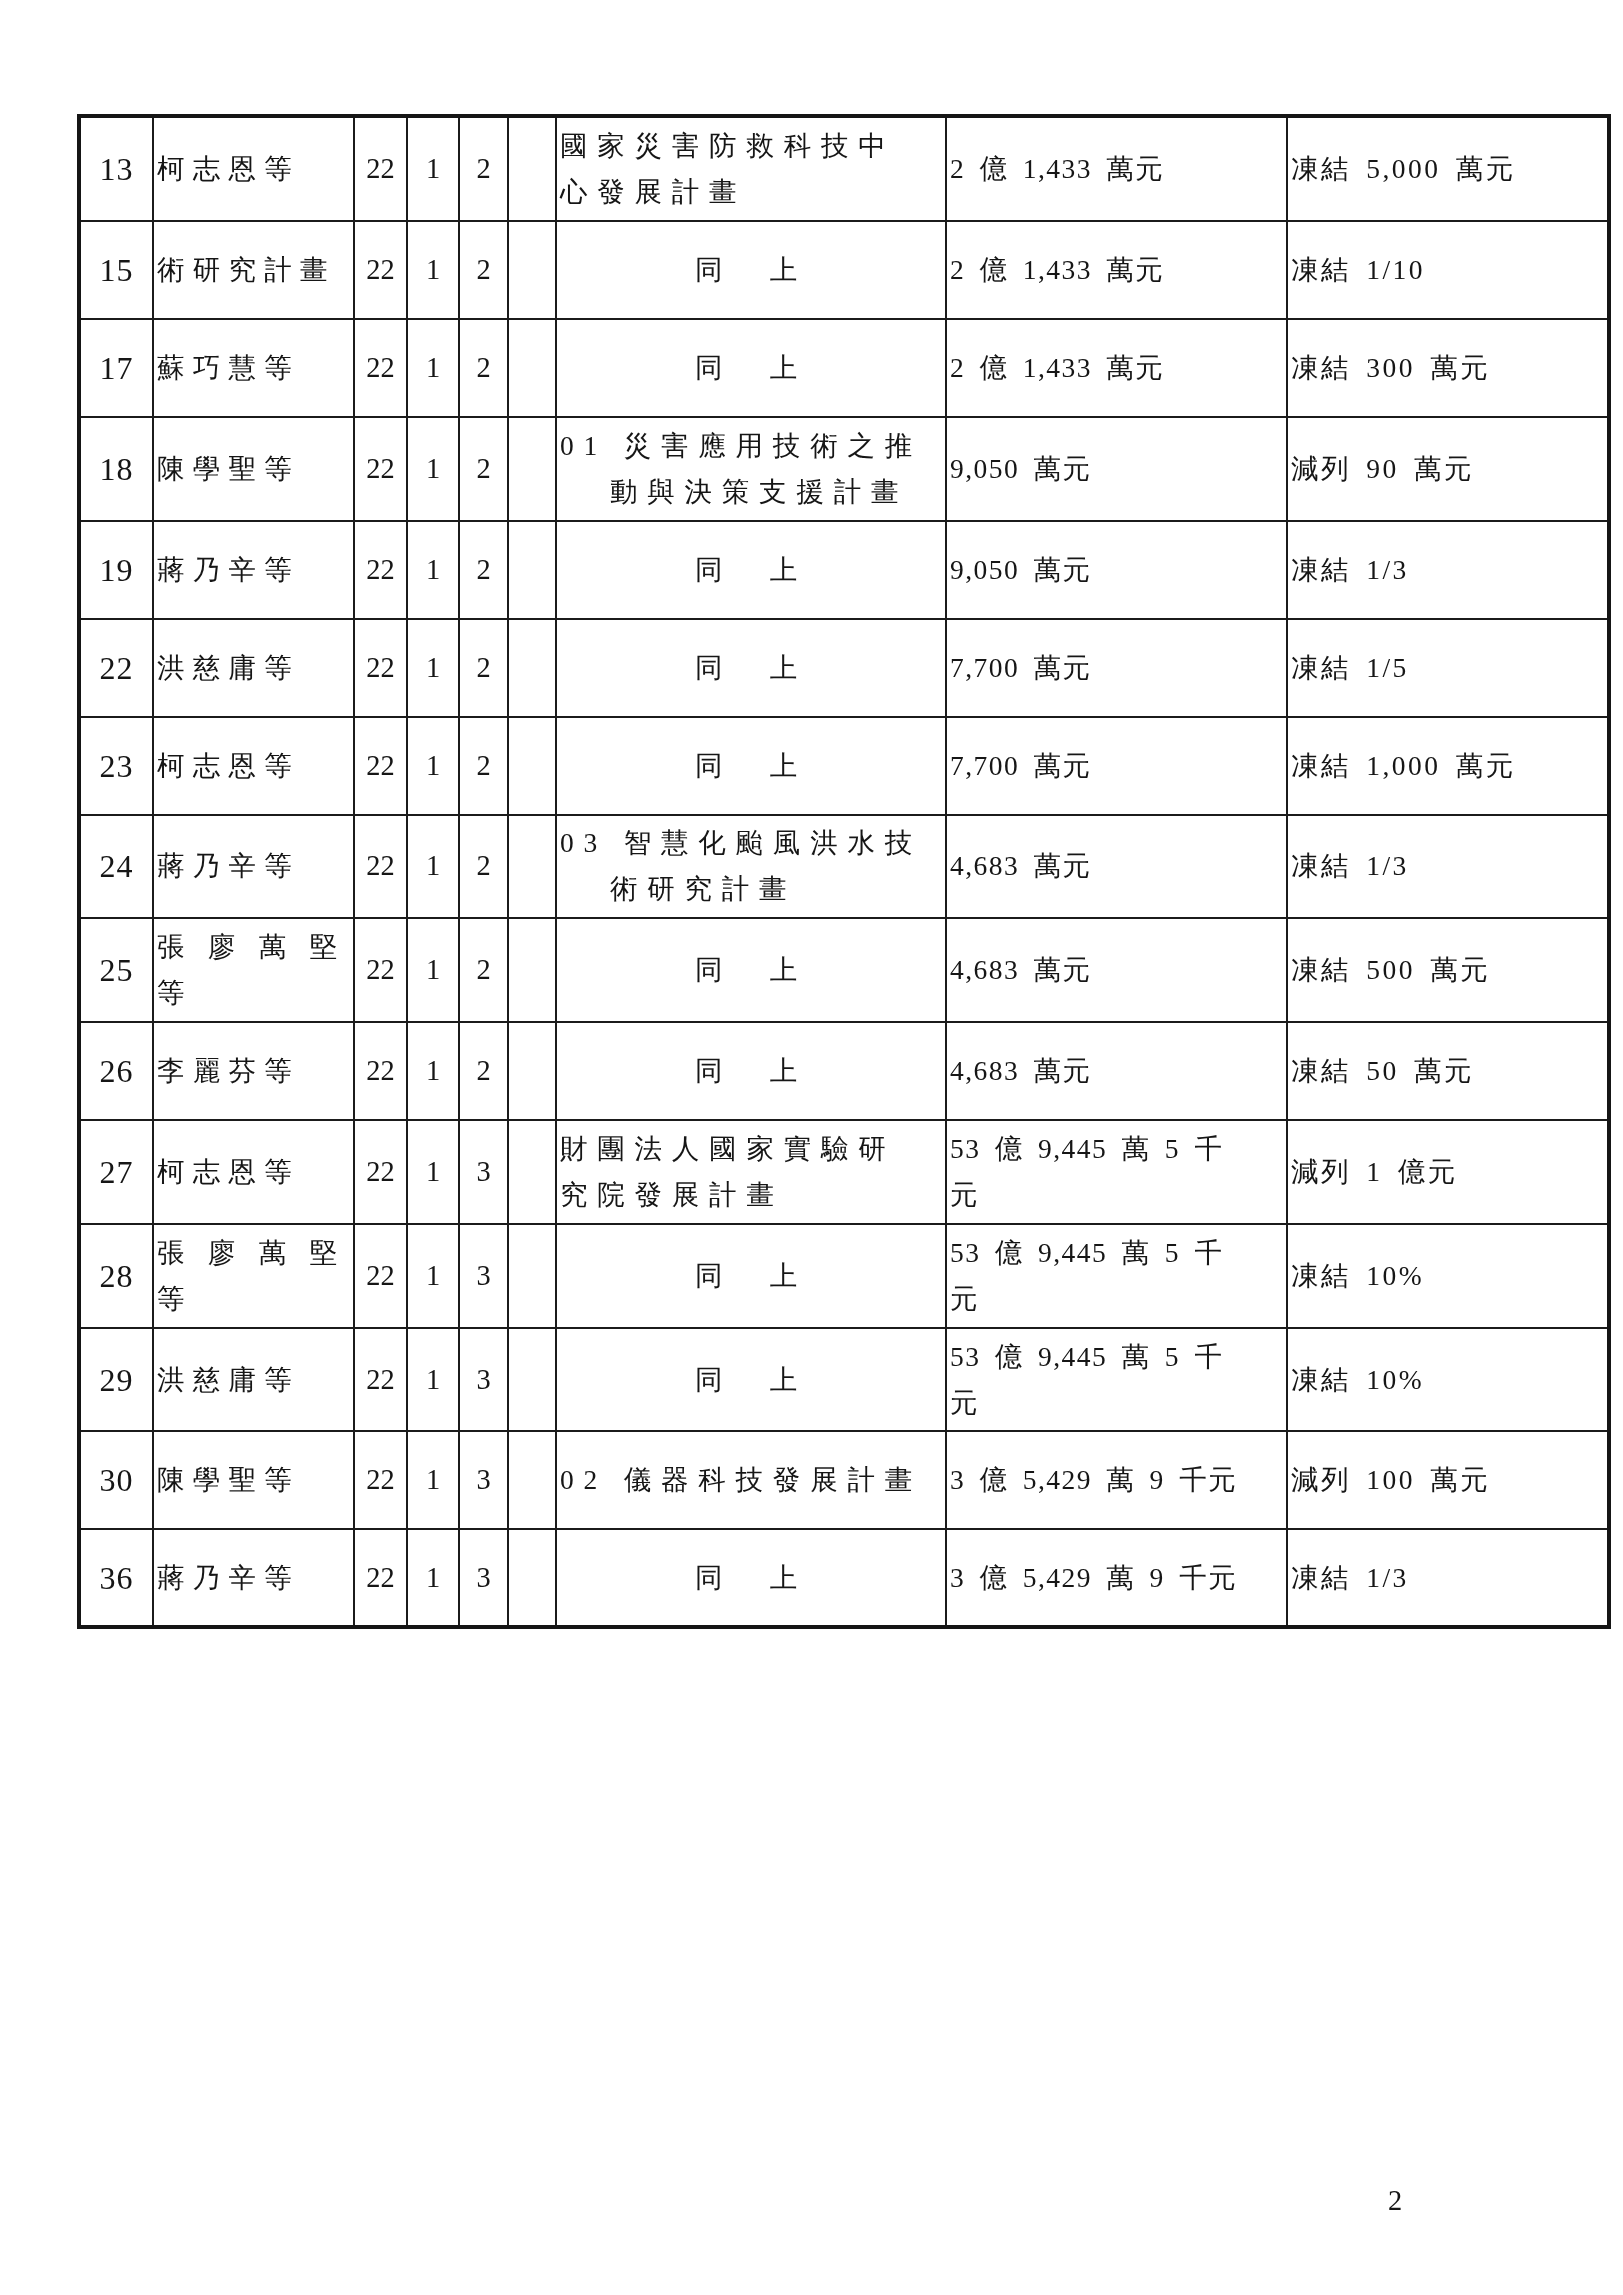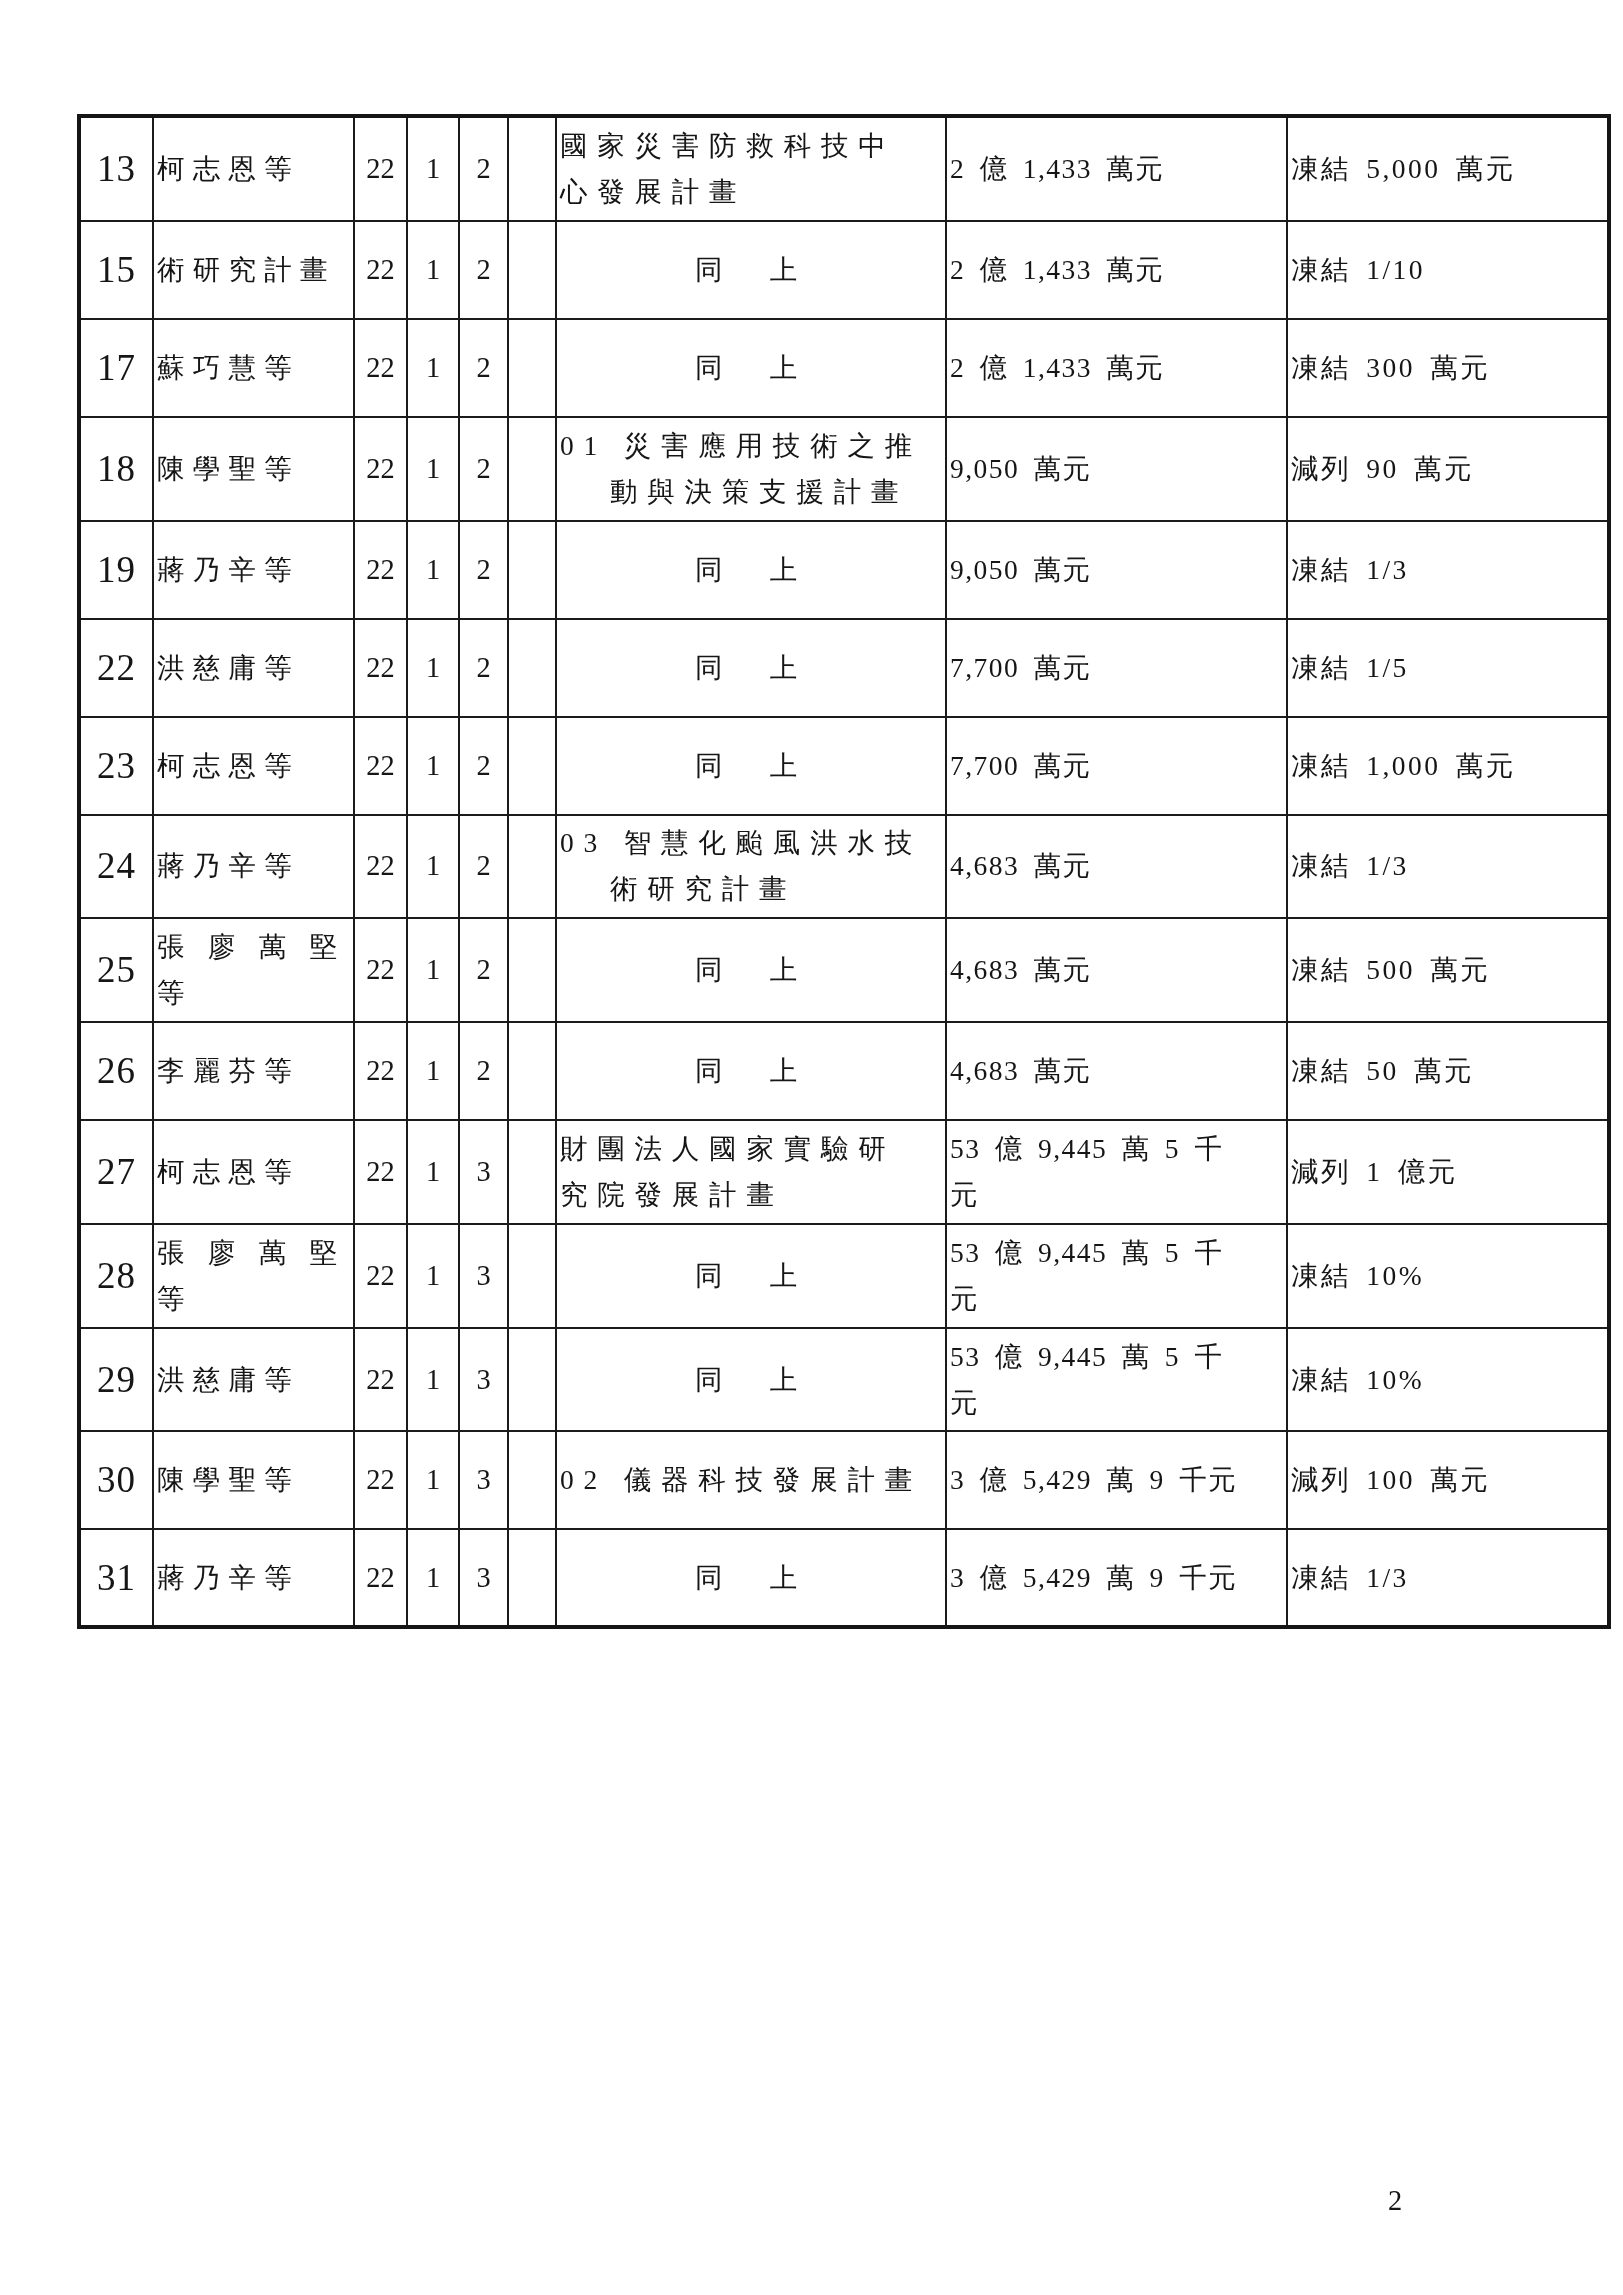--- a/index.html
+++ b/index.html
@@ -32,21 +32,21 @@
     border-top-width: 2.9px;
     border-bottom-width: 2.9px;
     vertical-align: middle;
     padding: 4.9px 2.9px;
     overflow: hidden;
   }
   tr.row { height: 98px; }
   tr.sec-row { height: 120px; }
   .line { white-space: nowrap; line-height: 46px; }
   .ctr { text-align: center; }
-  .c-no  { text-align: center; letter-spacing: 1px; font-size: 37px; }
+  .c-no  { text-align: center; letter-spacing: 1px; font-size: 32px; }
   .c-code { text-align: center; font-size: 28.4px; }
   .c-name { padding-left: 7.8px; letter-spacing: 8.3px; }
   .c-prj  { padding-left: 6.9px; letter-spacing: 9.8px; }
   .c-prj .cont { padding-left: 50px; }
   .c-amt  { padding-left: 6.9px; letter-spacing: 1.5px; word-spacing: 5.9px; }
   .c-act  { padding-left: 7.8px; letter-spacing: 2.5px; word-spacing: 5.9px; margin-left: 8px; }
   td.sec {
     font-weight: bold;
     font-size: 30px;
     letter-spacing: 6.4px;
@@ -460,21 +460,21 @@
           </td>
           <td class="c-amt">
             <div class="line">3 億 5,429 萬 9 千元</div>
           </td>
           <td class="c-act">
             <div class="line">減列 100 萬元</div>
           </td>
         </tr>
         <tr class="row">
           <td class="c-no">
-            <div class="line">31</div>
+            <div class="line">36</div>
           </td>
           <td class="c-name">
             <div class="line">蔣乃辛等</div>
           </td>
           <td class="c-code">
             <div class="line">22</div>
           </td>
           <td class="c-code">
             <div class="line">1</div>
           </td>

